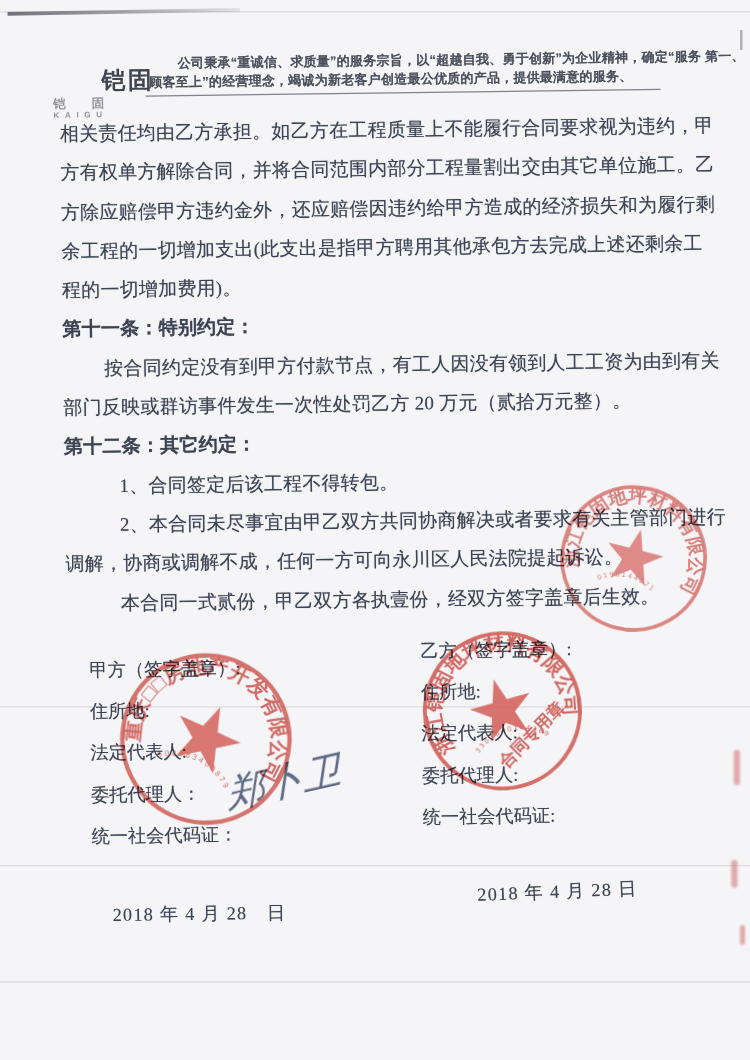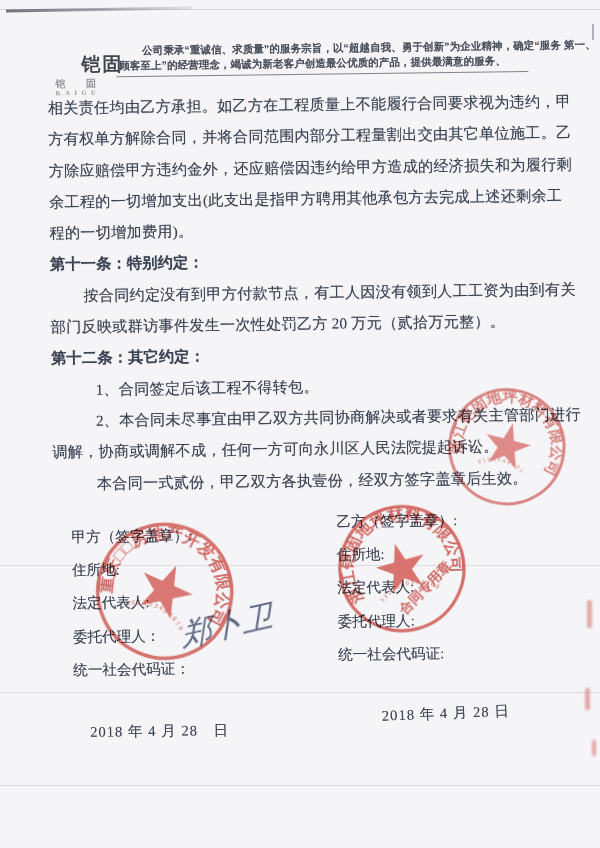--- a/index.html
+++ b/index.html
@@ -20,21 +20,21 @@
 
   
   .logo{position:absolute;left:86px;top:49px;font-family:"Liberation Sans","DejaVu Sans",sans-serif;
     font-weight:700;font-size:19px;letter-spacing:2px;color:#41454f;white-space:nowrap;}
   .slogan{position:absolute;font-family:"Liberation Sans","DejaVu Sans",sans-serif;font-weight:700;
     font-size:10.4px;color:#4b505c;letter-spacing:.2px;white-space:nowrap;
     text-shadow:0 0 .5px rgba(75,80,92,.5);}
   .slogan1{left:147px;top:42px;}
   .slogan2{left:124px;top:57px;}
   .header-rule{position:absolute;left:121px;top:73.5px;width:412px;height:1.4px;background:#5a5e68;opacity:.75;}
-  .wm{position:absolute;left:47px;top:76px;color:#94949d;font-family:Liberation Serif, serif;line-height:1.05;margin-left:13px;}
+  .wm{position:absolute;left:47px;top:76px;color:#94949d;font-family:Liberation Sans, sans-serif;line-height:1.05;}
   .wm-cn{font-size:10px;letter-spacing:9px;font-weight:700;}
   .wm-en{font-size:6.5px;letter-spacing:4.5px;font-weight:700;}
 
   
   .bodytext{position:absolute;left:52px;top:89px;width:512px;font-size:15.2px;line-height:31.3px;
     color:#3c4352;text-shadow:0 0 .7px rgba(66,72,88,.5);letter-spacing:.2px;}
   .tline{white-space:nowrap;}
   .bold{font-weight:700;}
   .ind2{padding-left:33px;}
   .ind3{padding-left:44px;}

